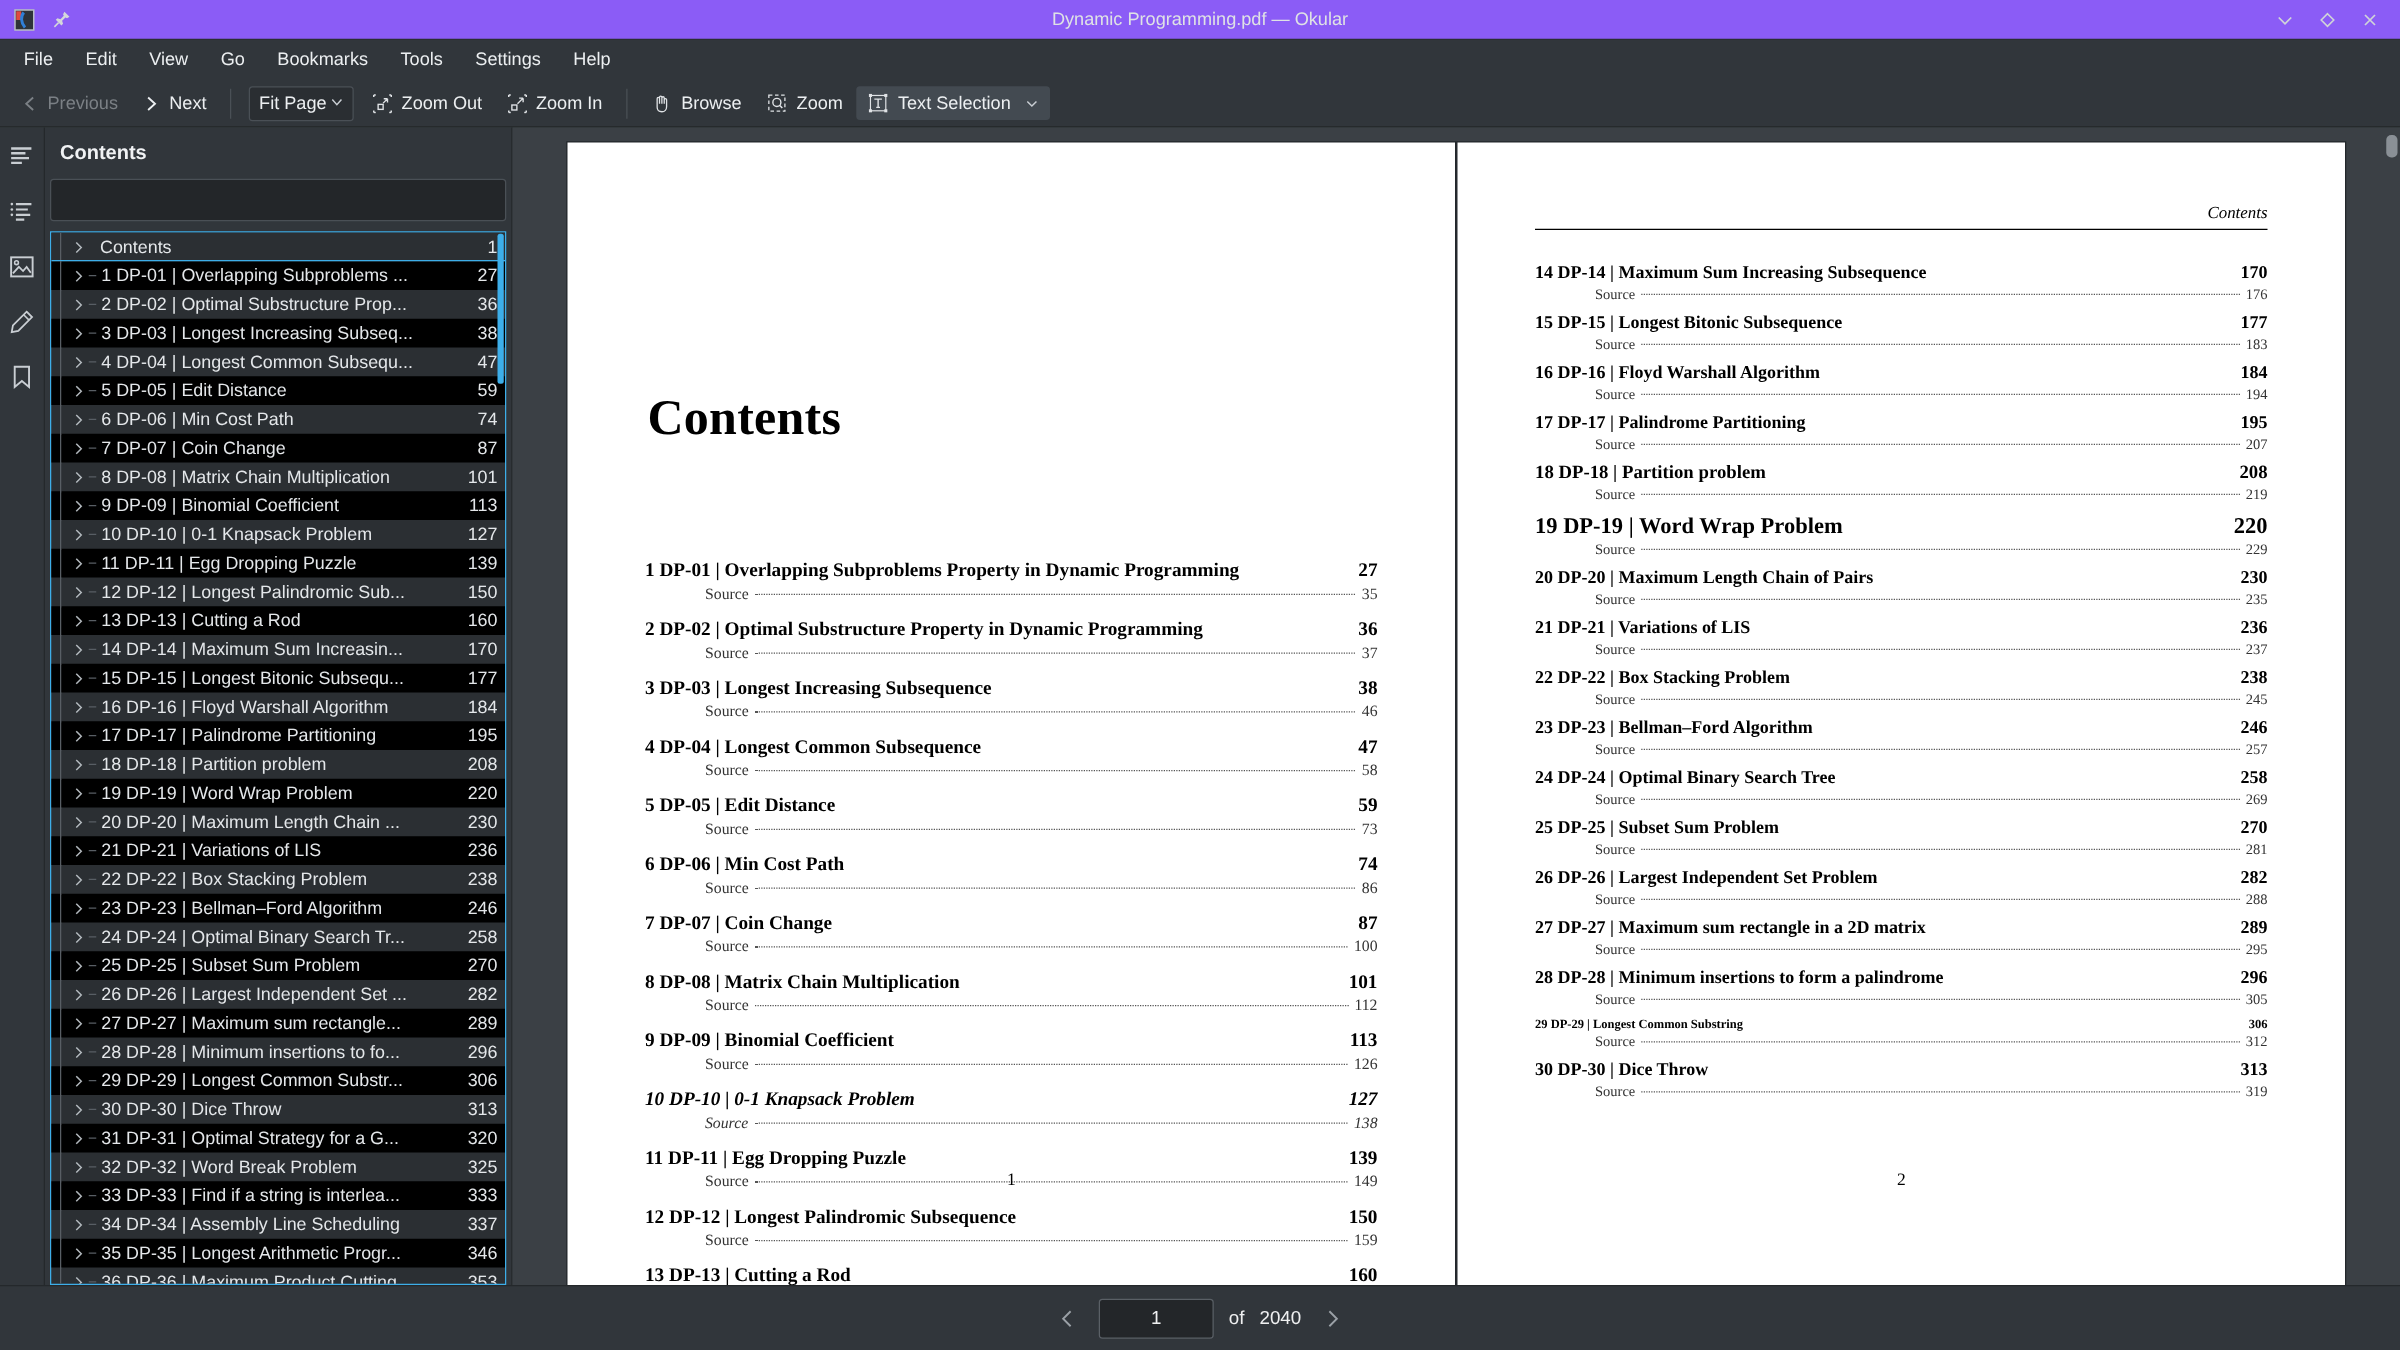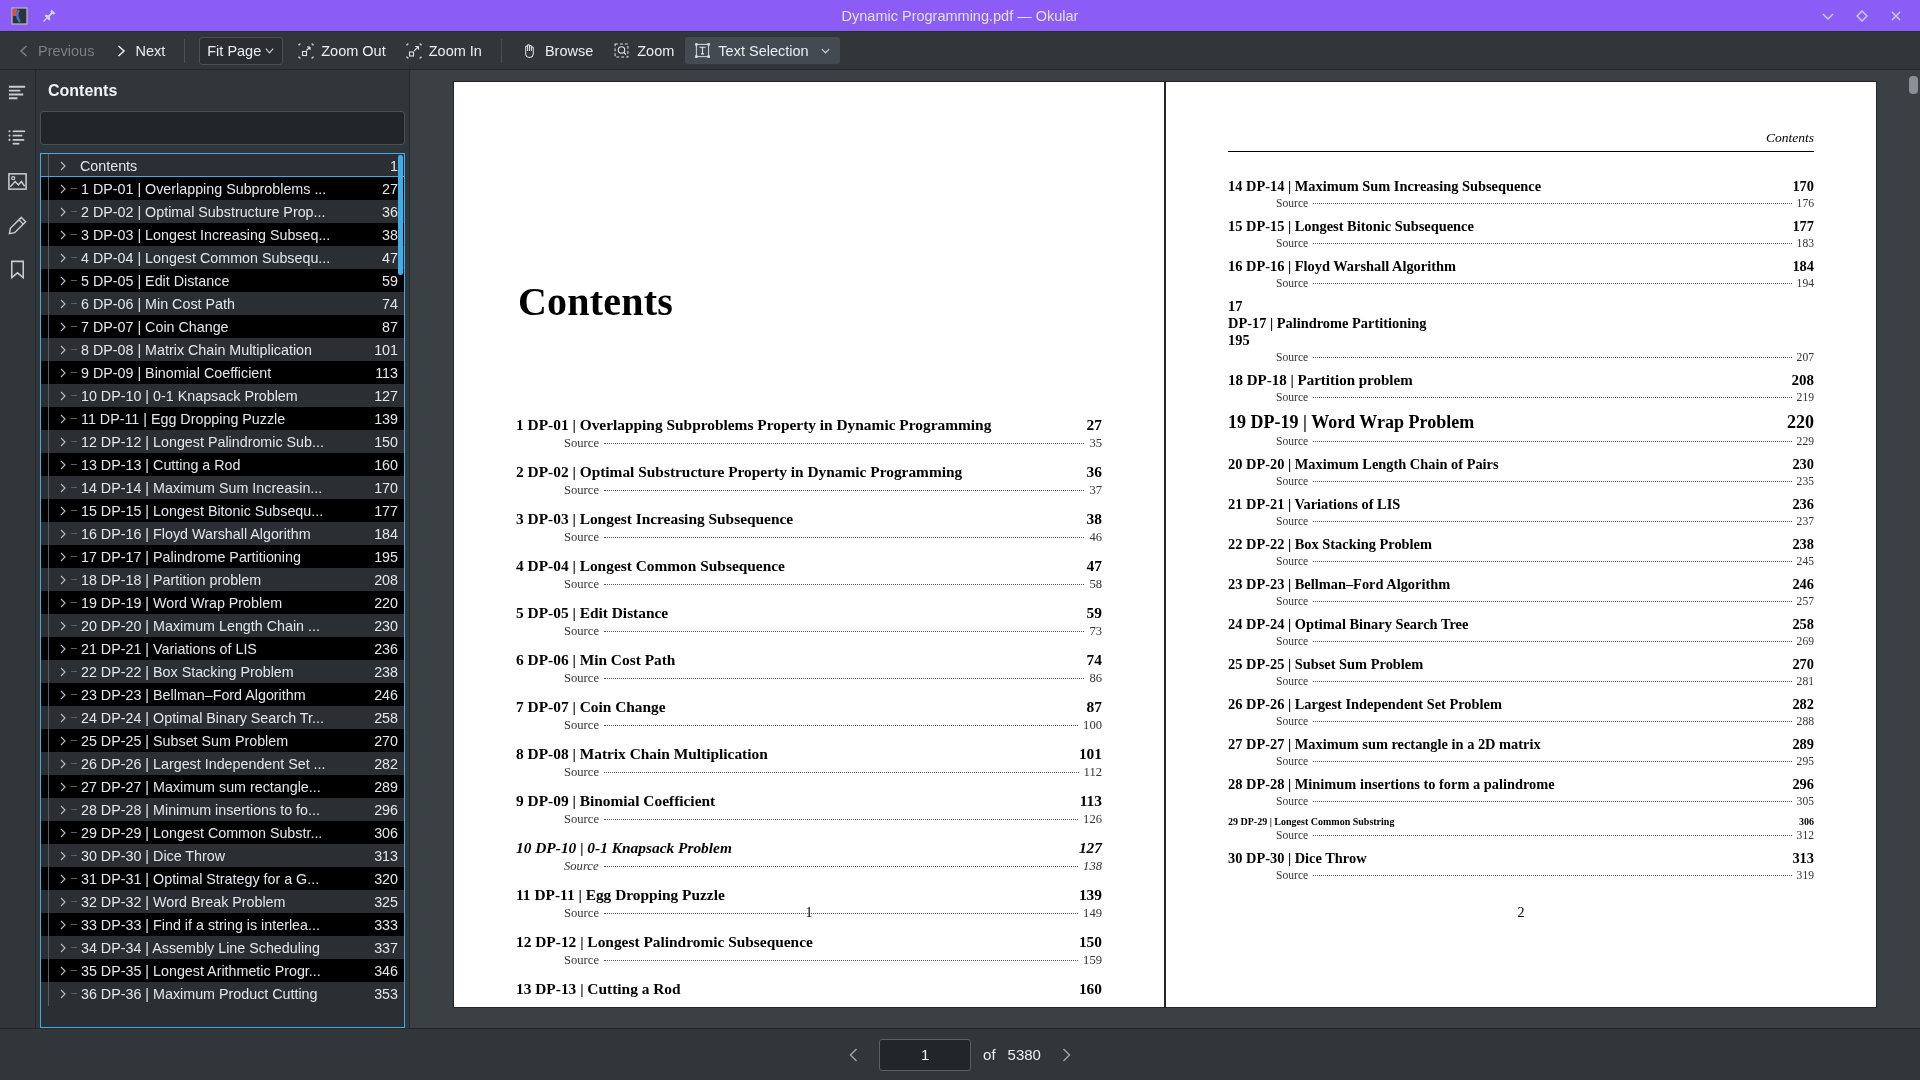--- a/index.html
+++ b/index.html
@@ -246,20 +246,30 @@
           </svg>
       </span>
       <span class="tb-btn">
         <svg width="14" height="14" viewBox="0 0 14 14">
             <path d="M3 3 L11 11 M11 3 L3 11" stroke="#d0d4d8" stroke-width="1.4"></path>
           </svg>
       </span>
     </div>
   </div>
 
+  <div class="menubar">
+    <div class="menu-item">File</div>
+    <div class="menu-item">Edit</div>
+    <div class="menu-item">View</div>
+    <div class="menu-item">Go</div>
+    <div class="menu-item">Bookmarks</div>
+    <div class="menu-item">Tools</div>
+    <div class="menu-item">Settings</div>
+    <div class="menu-item">Help</div>
+  </div>
 
   <div class="toolbar">
     <div class="tool disabled">
       <span>
         <svg width="14" height="14" viewBox="0 0 14 14">
             <path d="M9.5 2 L4 7 L9.5 12" stroke="#7b8085" stroke-width="1.5" fill="none"></path>
           </svg>
       </span>
       <span>Previous</span>
     </div>
@@ -1019,21 +1029,21 @@
                   <span class="toc-fill"></span>
                   <span class="toc-pg">184</span>
                 </div>
                 <div class="toc-line2" style="font-size: 11.6px;">
                   <span>Source</span>
                   <span class="dots"></span>
                   <span>194</span>
                 </div>
               </div>
               <div class="toc-entry" style="margin-bottom: 8px;">
-                <div class="toc-line1" style="font-size: 14.4px; flex-direction: column;">
+                <div class="toc-line1" style="font-size: 14.4px;">
                   <span class="toc-num">17&nbsp;</span>
                   <span class="toc-t">DP-17 | Palindrome Partitioning</span>
                   <span class="toc-fill"></span>
                   <span class="toc-pg">195</span>
                 </div>
                 <div class="toc-line2" style="font-size: 11.6px;">
                   <span>Source</span>
                   <span class="dots"></span>
                   <span>207</span>
                 </div>
@@ -1219,21 +1229,21 @@
   <div class="statusbar">
     <div class="nav-arrow">
       <svg width="18" height="18" viewBox="0 0 18 18">
           <path d="M11.5 3 L5.5 9 L11.5 15" stroke="#9aa0a6" stroke-width="1.5" fill="none"></path>
         </svg>
     </div>
     <div class="pagebox">
       <span>1</span>
     </div>
     <div class="st-text">of</div>
-    <div class="st-text">5380</div>
+    <div class="st-text">2040</div>
     <div class="nav-arrow">
       <svg width="18" height="18" viewBox="0 0 18 18">
           <path d="M6.5 3 L12.5 9 L6.5 15" stroke="#9aa0a6" stroke-width="1.5" fill="none"></path>
         </svg>
     </div>
   </div>
 
 </div>
 
 </body></html>

